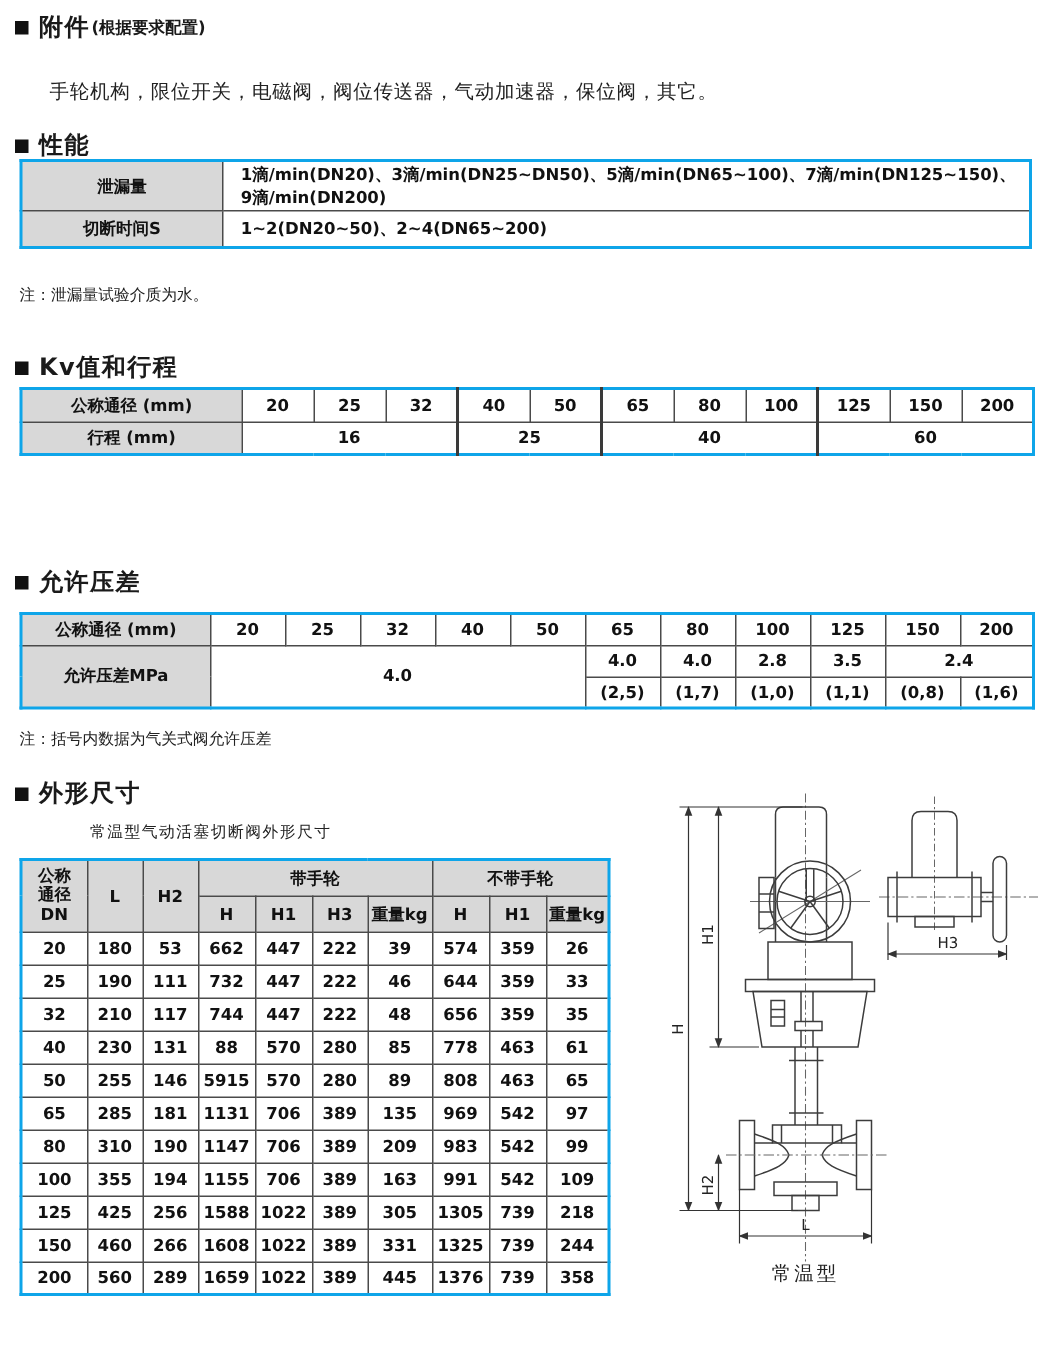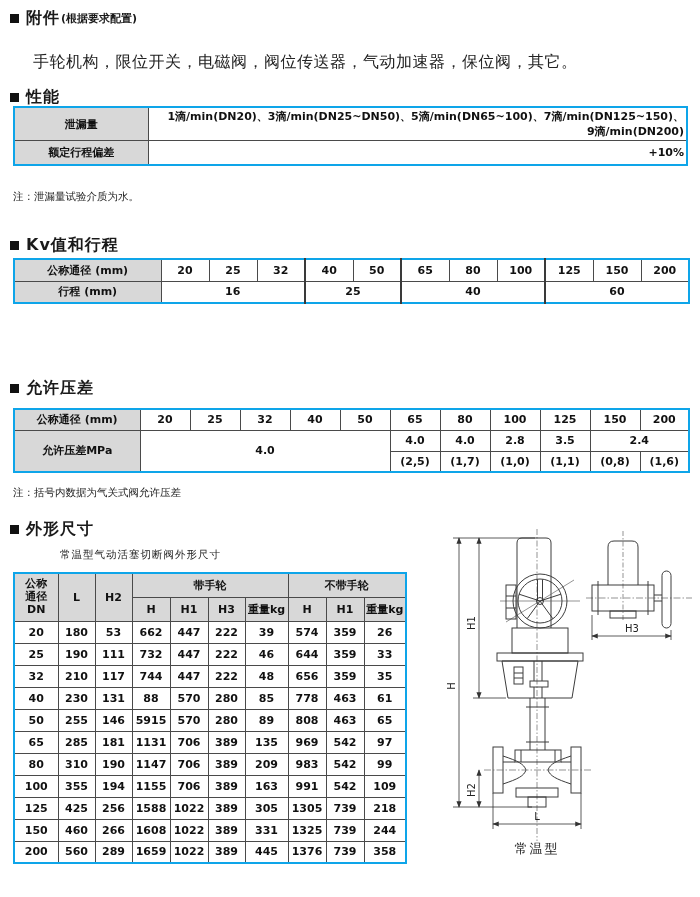--- a/index.html
+++ b/index.html
@@ -5,33 +5,33 @@
   * { margin:0; padding:0; box-sizing:border-box; }
   html,body { background:#fff; }
   .page {
     position:relative; width:700px; height:897px; background:#fff;
     font-family:"DejaVu Sans", sans-serif; color:#1a1a1a; overflow:hidden;
   }
   .sec-head { position:absolute; left:10px; display:flex; align-items:center; }
   .sq { display:inline-block; width:9px; height:9px; background:#111; margin-right:7px; flex:0 0 auto; }
   .sec-title { font-size:16px; font-weight:bold; letter-spacing:1px; }
   .sec-suffix { font-size:11px; font-weight:bold; margin-left:1px; }
-  .para { position:absolute; font-size:16px; color:#222; letter-spacing:0.5px; }
+  .para { position:absolute; font-size:13px; color:#222; letter-spacing:0.5px; }
   .note { position:absolute; font-size:10.5px; color:#222; }
   .subtitle { position:absolute; font-size:10.5px; color:#222; letter-spacing:1px; }
 
   table { border-collapse:collapse; table-layout:fixed; position:absolute; background:#fff; }
   td { border:1px solid #4a4a4a; font-size:11px; text-align:center; vertical-align:middle; padding:1px 2px; color:#111; }
   table { border:2px solid #0ea5e9;font-weight:bold; }
   .lbl { background:#d8d8d8; }
   tr.hdr td { background:#d8d8d8; }
 
   .tbl-perf { left:13px; top:106px; width:675px; }
   .tbl-perf td { height:24px; }
-  .tbl-perf td.val { text-align:right; padding-left:12px;margin-top:36px; }
+  .tbl-perf td.val { text-align:left; padding-left:12px;margin-top:36px; }
 
   .tbl-kv { left:13px; top:258px; width:675px; }
   .tbl-kv td { height:22px; }
   .tbl-kv tbody.gen tr td:first-child { background:#d8d8d8; }
   .tbl-kv tbody.gen tr td:nth-child(5),
   .tbl-kv tbody.gen tr td:nth-child(7),
   .tbl-kv tbody.gen tr td:nth-child(10) { border-left:2px solid #3a3a3a; }
   .gl { border-left:2px solid #3a3a3a !important; }
 
   .tbl-press { left:13px; top:408px; width:675px; }
@@ -66,22 +66,22 @@
     <colgroup>
         <col style="width:134px;">
         <col>
       </colgroup>
     <tbody>
         <tr>
       <td class="lbl">泄漏量</td>
       <td class="val">1滴/min(DN20)、3滴/min(DN25~DN50)、5滴/min(DN65~100)、7滴/min(DN125~150)、9滴/min(DN200)</td>
     </tr>
     <tr>
-      <td class="lbl">额定行程偏差</td>
-      <td class="val">+10%</td>
+      <td class="lbl">切断时间S</td>
+      <td class="val">1~2(DN20~50)、2~4(DN65~200)</td>
     </tr>
   </tbody>
     </table>
   <div class="note" style="left:13px; top:190px;">注：泄漏量试验介质为水。</div>
 
   <div class="sec-head" style="top:235px;text-align:right;">
     <span class="sq"></span>
     <span class="sec-title">Kv值和行程</span>
   </div>
   <table class="tbl-kv">

